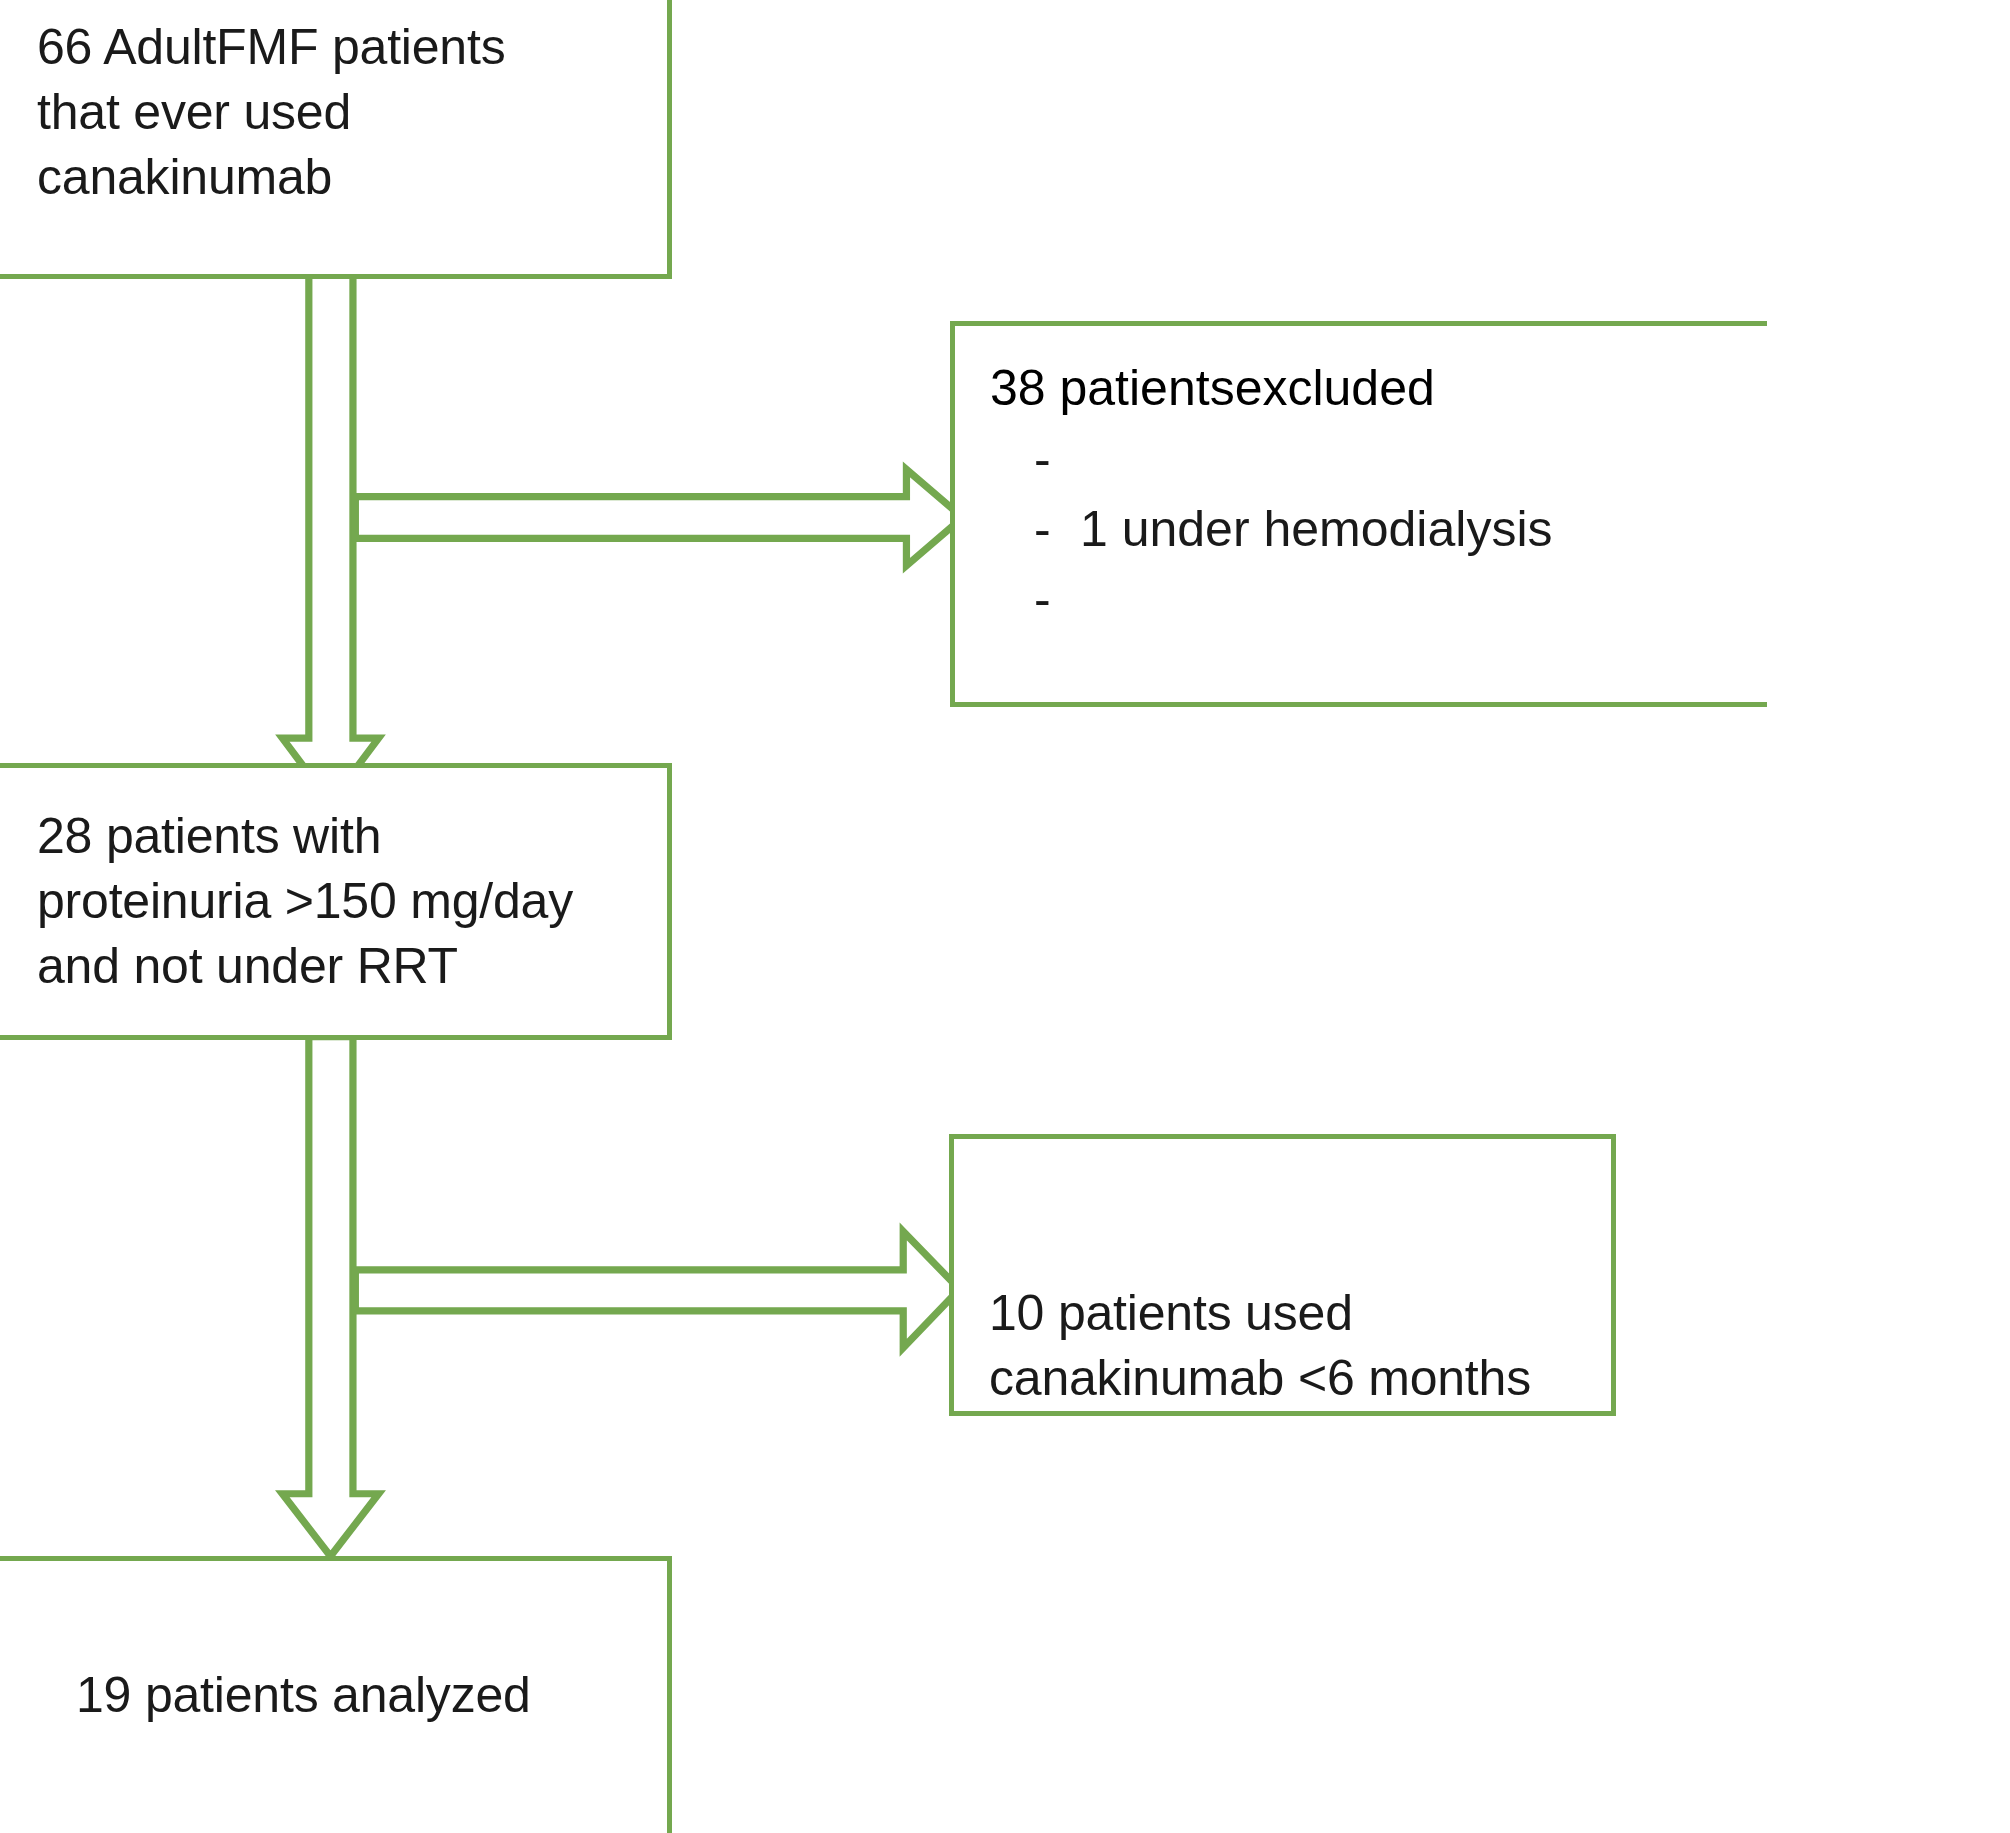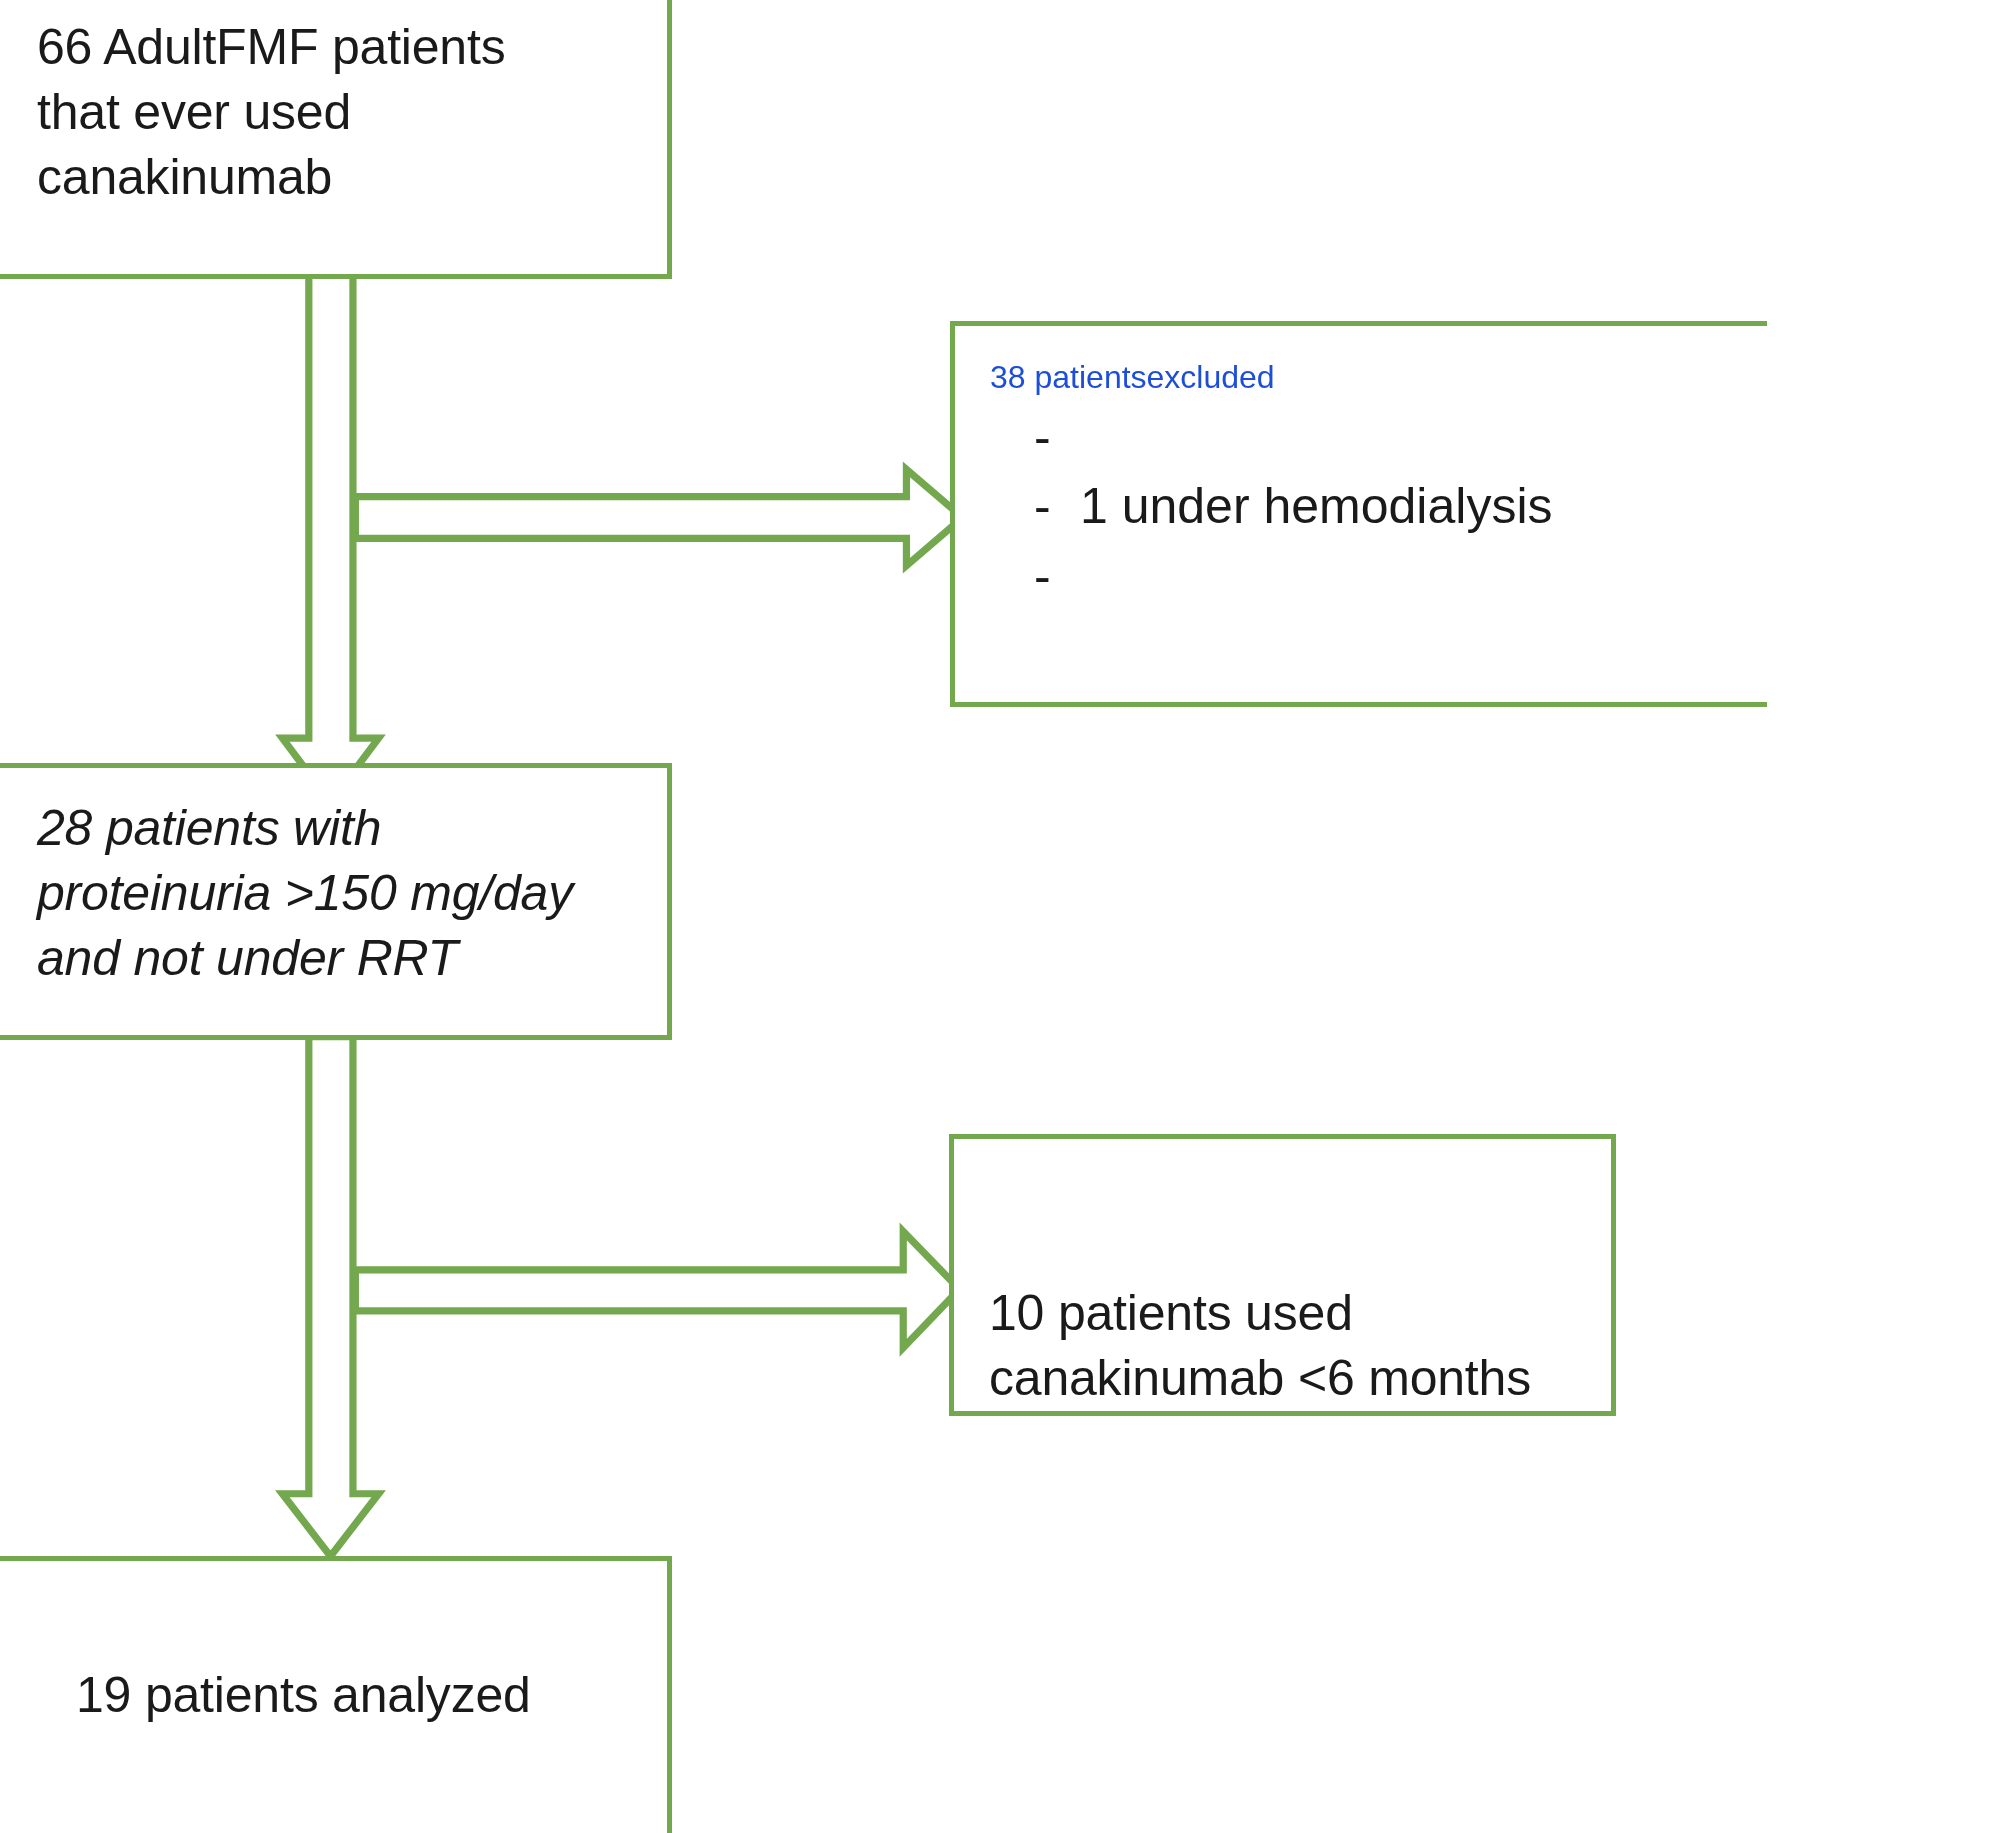--- a/index.html
+++ b/index.html
@@ -57,22 +57,22 @@
   #box-excluded {
     left: 950px;
     top: 321px;
     width: 1060px;
     height: 386px;
     padding: 0 0 0 35px;
     justify-content: flex-start;
   }
   #box-excluded .excl-heading {
     margin-top: 30.5px;
-    font-size: 32px;
-    color: #1d4ed8;
+    font-size: 50px;
+    color: #000000;
     line-height: 1.25;
   }
   #box-excluded ul.excl-list {
     list-style: none;
     margin: 8px 0 0 0;
     padding: 0;
   }
   #box-excluded ul.excl-list li {
     display: flex;
     align-items: baseline;
@@ -91,21 +91,21 @@
 
   
   #box-eligible {
     left: -8px;
     top: 763px;
     width: 680px;
     height: 277px;
     padding: 0 0 0 40px;
     justify-content: flex-start;
   }
-  #box-eligible .node-text { margin-top: 28px; font-style: italic; }
+  #box-eligible .node-text { margin-top: 36px; }
 
   
   #box-shortuse {
     left: 949px;
     top: 1134px;
     width: 667px;
     height: 282px;
     padding: 0 0 0 35px;
     justify-content: flex-end;
   }

